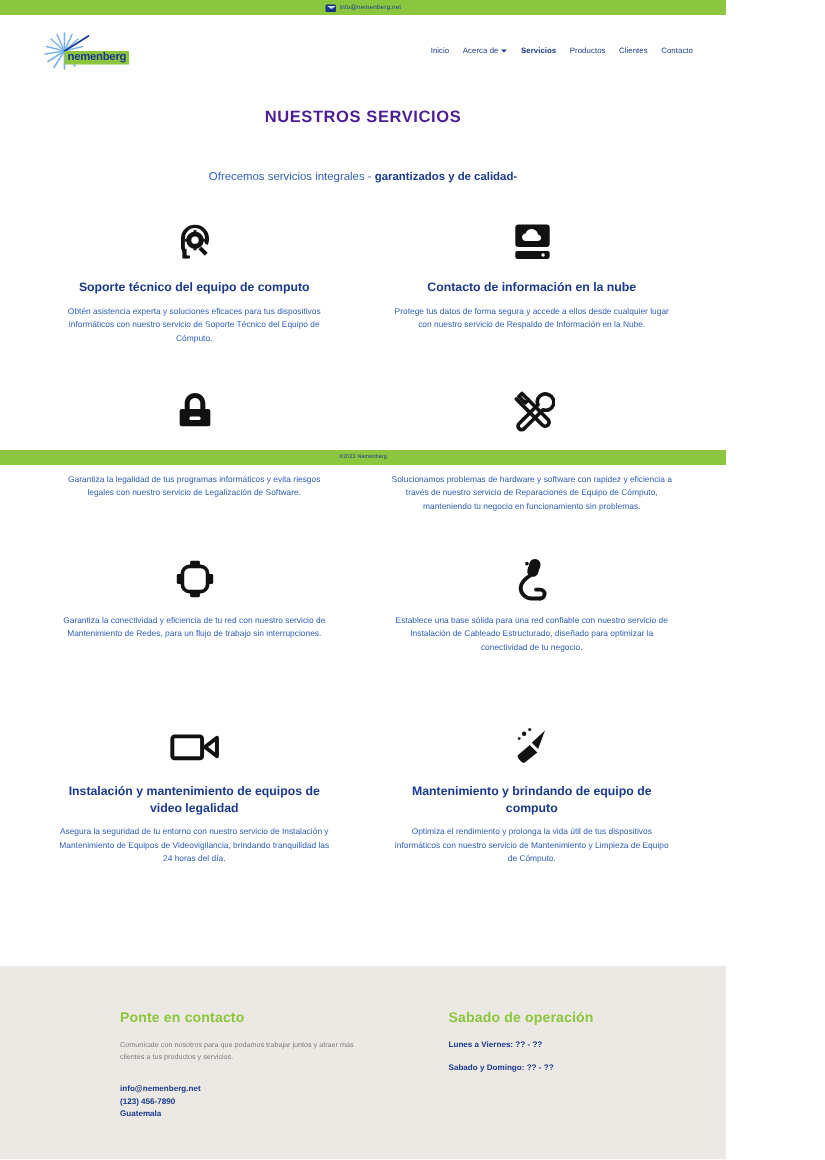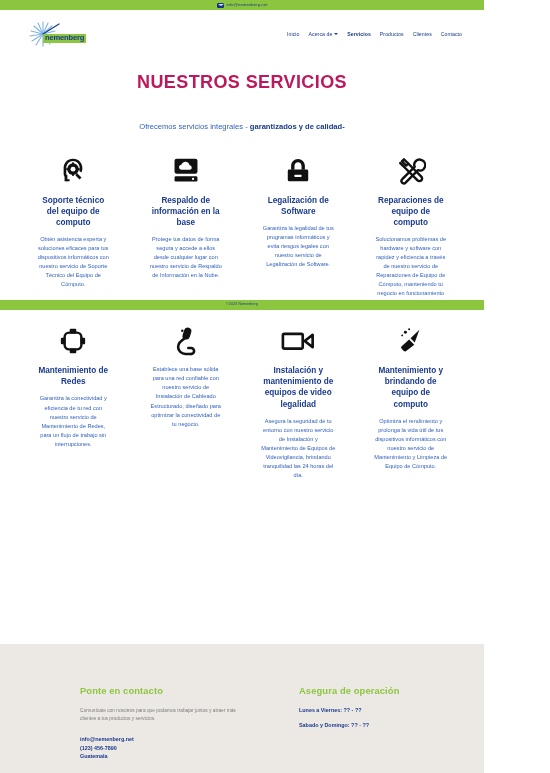--- a/index.html
+++ b/index.html
@@ -80,37 +80,37 @@
     width: 0; height: 0;
     border-left: 2px solid transparent;
     border-right: 2px solid transparent;
     border-top: 2.4px solid #1a3a8f;
     display: inline-block;
   }
 
   
   .hero { padding: 14px 30px 6px; text-align: center; }
   .hero-title {
-    font-size: 18px;
-    font-weight: bold;
-    color: #be185d;
+    font-size: 11px;
+    font-weight: bold;
+    color: #4c1d95;
     letter-spacing: .4px;
   }
   .hero-sub {
     margin-top: 28px;
     font-size: 7.6px;
     color: #2f5fbf;
     line-height: 1.55;
   }
   .hero-sub b { font-weight: bold; color: #1a3a8f; }
 
   
   .services {
     display: grid;
-    grid-template-columns: 1fr 1fr 1fr 1fr;
+    grid-template-columns: 1fr 1fr;
     column-gap: 10px;
     row-gap: 0;
     padding: 8px 22px 0;
   }
   .card {
     text-align: center;
     padding: 6px 14px 10px;
     min-height: 112px;
   }
   .card-icon {
@@ -154,21 +154,21 @@
   }
 
   
   .footer {
     position: absolute;
     left: 0; right: 0; bottom: 0;
     top: 644px;
     background: #ece9e4;
     display: grid;
     grid-template-columns: 1fr 1fr;
-    padding: 41px 22px 0 80px;
+    padding: 28px 22px 0 80px;
     gap: 20px;
   }
   .foot-col { }
   .foot-col.right { padding-left: 18px; }
   .foot-title {
     font-size: 9.4px;
     font-weight: bold;
     color: #8cc63e;
     margin-bottom: 11px;
     letter-spacing: .1px;
@@ -277,21 +277,21 @@
 
     <div class="card">
       <div class="card-icon">
         <svg width="30" height="28" viewBox="0 0 34 30">
           <rect x="4" y="1" width="26" height="17" rx="2.5" fill="#111"></rect>
           <path d="M12 13.5c-1.6 0-2.9-1.2-2.9-2.8 0-1.5 1.2-2.7 2.7-2.8.5-2 2.4-3.5 4.6-3.5 2.4 0 4.4 1.8 4.7 4.1 1.4.2 2.4 1.3 2.4 2.7 0 1.5-1.3 2.3-2.9 2.3z" fill="#fff"></path>
           <rect x="4" y="21" width="26" height="6" rx="1.6" fill="#111"></rect>
           <circle cx="25" cy="24" r="1.3" fill="#fff"></circle>
         </svg>
       </div>
-      <div class="card-title">Respaldo de información en la base</div>
+      <div class="card-title">Contacto de información en la nube</div>
       <div class="card-desc">Protege tus datos de forma segura y accede a ellos desde cualquier lugar con nuestro servicio de Respaldo de Información en la Nube.</div>
     </div>
 
     <div class="card">
       <div class="card-icon">
         <svg width="26" height="28" viewBox="0 0 28 30">
           <path d="M14 2c-4.1 0-7.4 3.3-7.4 7.4v4.2h3.6V9.4c0-2.1 1.7-3.8 3.8-3.8s3.8 1.7 3.8 3.8v4.2h3.6V9.4C21.4 5.3 18.1 2 14 2z" fill="#111"></path>
           <rect x="3" y="13.5" width="22" height="12.5" rx="1.4" fill="#111"></rect>
           <rect x="10" y="19" width="8" height="2.4" rx="1.1" fill="#fff"></rect>
         </svg>
@@ -317,21 +317,20 @@
     <div class="card">
       <div class="card-icon">
         <svg width="28" height="28" viewBox="0 0 30 30">
           <rect x="6" y="6" width="18" height="18" rx="5" fill="none" stroke="#111" stroke-width="2.6"></rect>
           <rect x="11.5" y="2" width="7" height="5" rx="1" fill="#111"></rect>
           <rect x="11.5" y="23" width="7" height="5" rx="1" fill="#111"></rect>
           <rect x="2" y="11.5" width="5" height="7" rx="1" fill="#111"></rect>
           <rect x="23" y="11.5" width="5" height="7" rx="1" fill="#111"></rect>
         </svg>
       </div>
-      <div class="card-title">Mantenimiento de Redes</div>
       <div class="card-desc">Garantiza la conectividad y eficiencia de tu red con nuestro servicio de Mantenimiento de Redes, para un flujo de trabajo sin interrupciones.</div>
     </div>
 
     <div class="card">
       <div class="card-icon">
         <svg width="26" height="30" viewBox="0 0 28 32">
           <rect x="11" y="1.5" width="8" height="13" rx="4" transform="rotate(18 15 8)" fill="#111"></rect>
           <path d="M13 13c-5 3-7.5 5.5-7.5 9.5S9 30 13.5 30h6" fill="none" stroke="#111" stroke-width="2.8" stroke-linecap="round"></path>
           <path d="M19.5 30a3.2 3.2 0 000-6.4h-3" fill="none" stroke="#111" stroke-width="2.8" stroke-linecap="round"></path>
           <circle cx="10" cy="5" r="1.3" fill="#111"></circle>
@@ -373,19 +372,19 @@
 
   <div class="footer">
     <div class="foot-col">
       <div class="foot-title">Ponte en contacto</div>
       <div class="foot-blurb">Comunícate con nosotros para que podamos trabajar juntos y atraer más clientes a tus productos y servicios.</div>
       <div class="foot-line">info@nemenberg.net</div>
       <div class="foot-line">(123) 456-7890</div>
       <div class="foot-line">Guatemala</div>
     </div>
     <div class="foot-col right">
-      <div class="foot-title">Asegura de operación</div>
+      <div class="foot-title">Sabado de operación</div>
       <div class="foot-hours">Lunes a Viernes: ?? - ??</div>
       <div class="foot-hours">Sabado y Domingo: ?? - ??</div>
     </div>
   </div>
 
 </div>
 
 </body></html>

